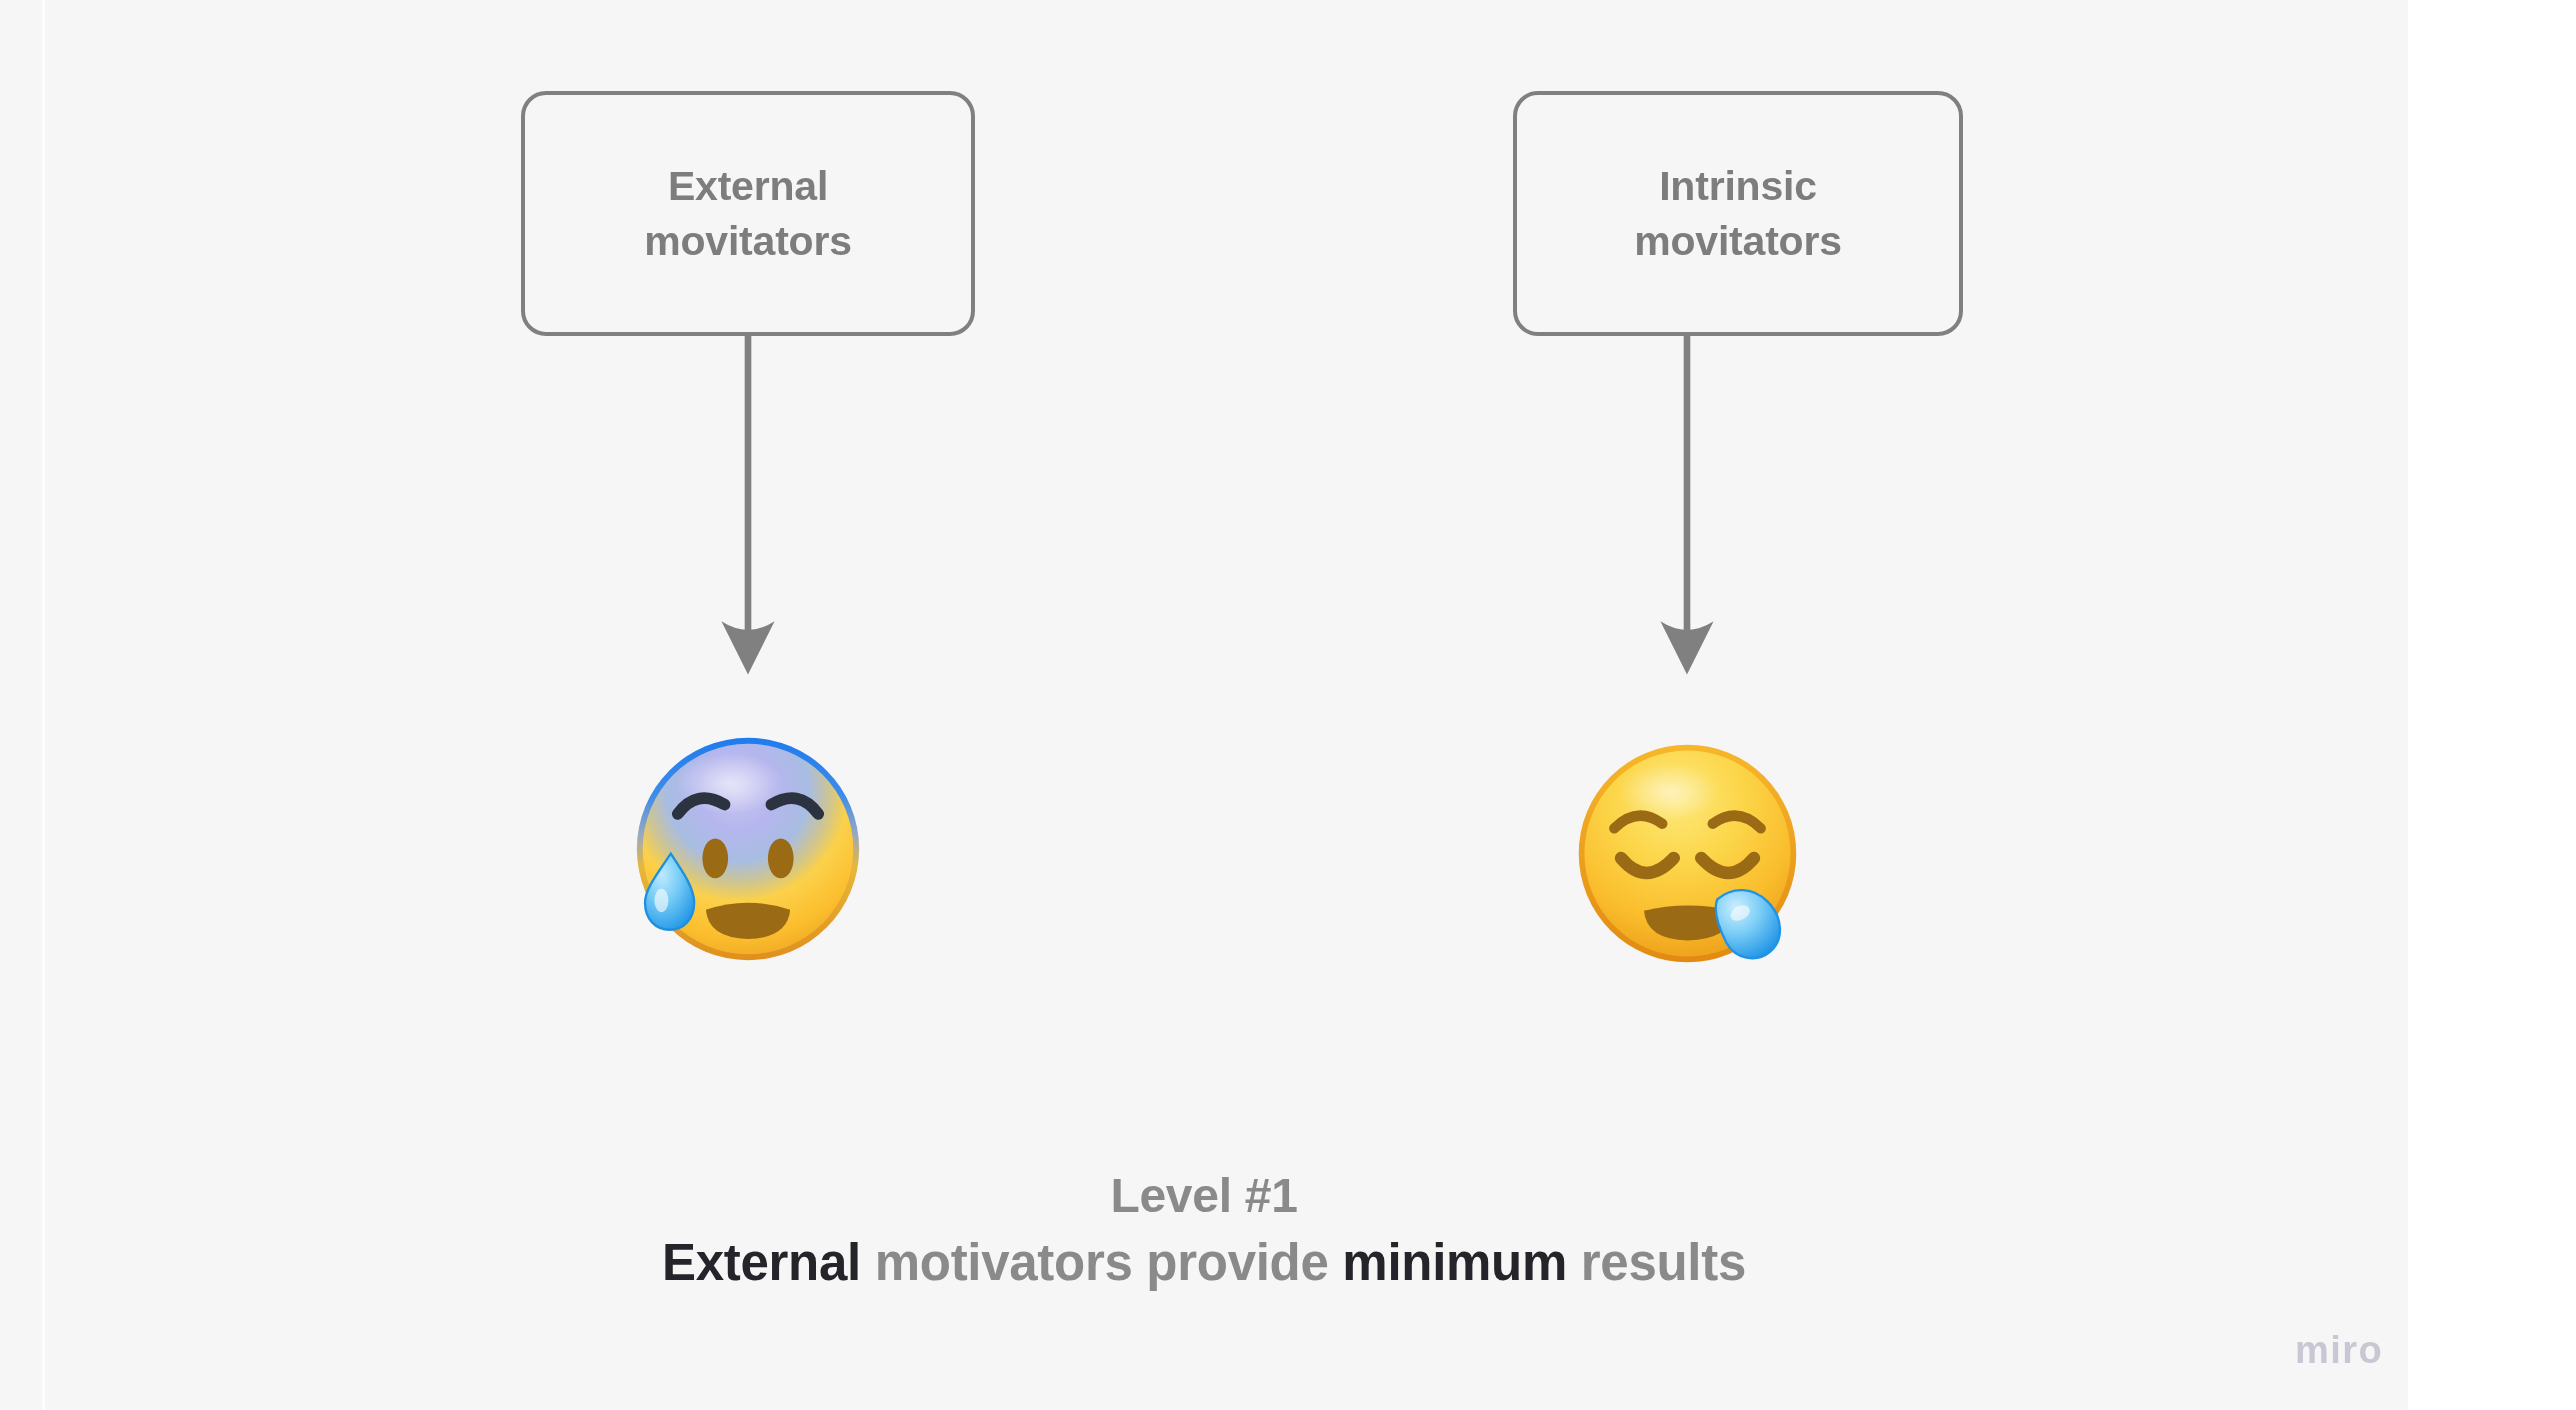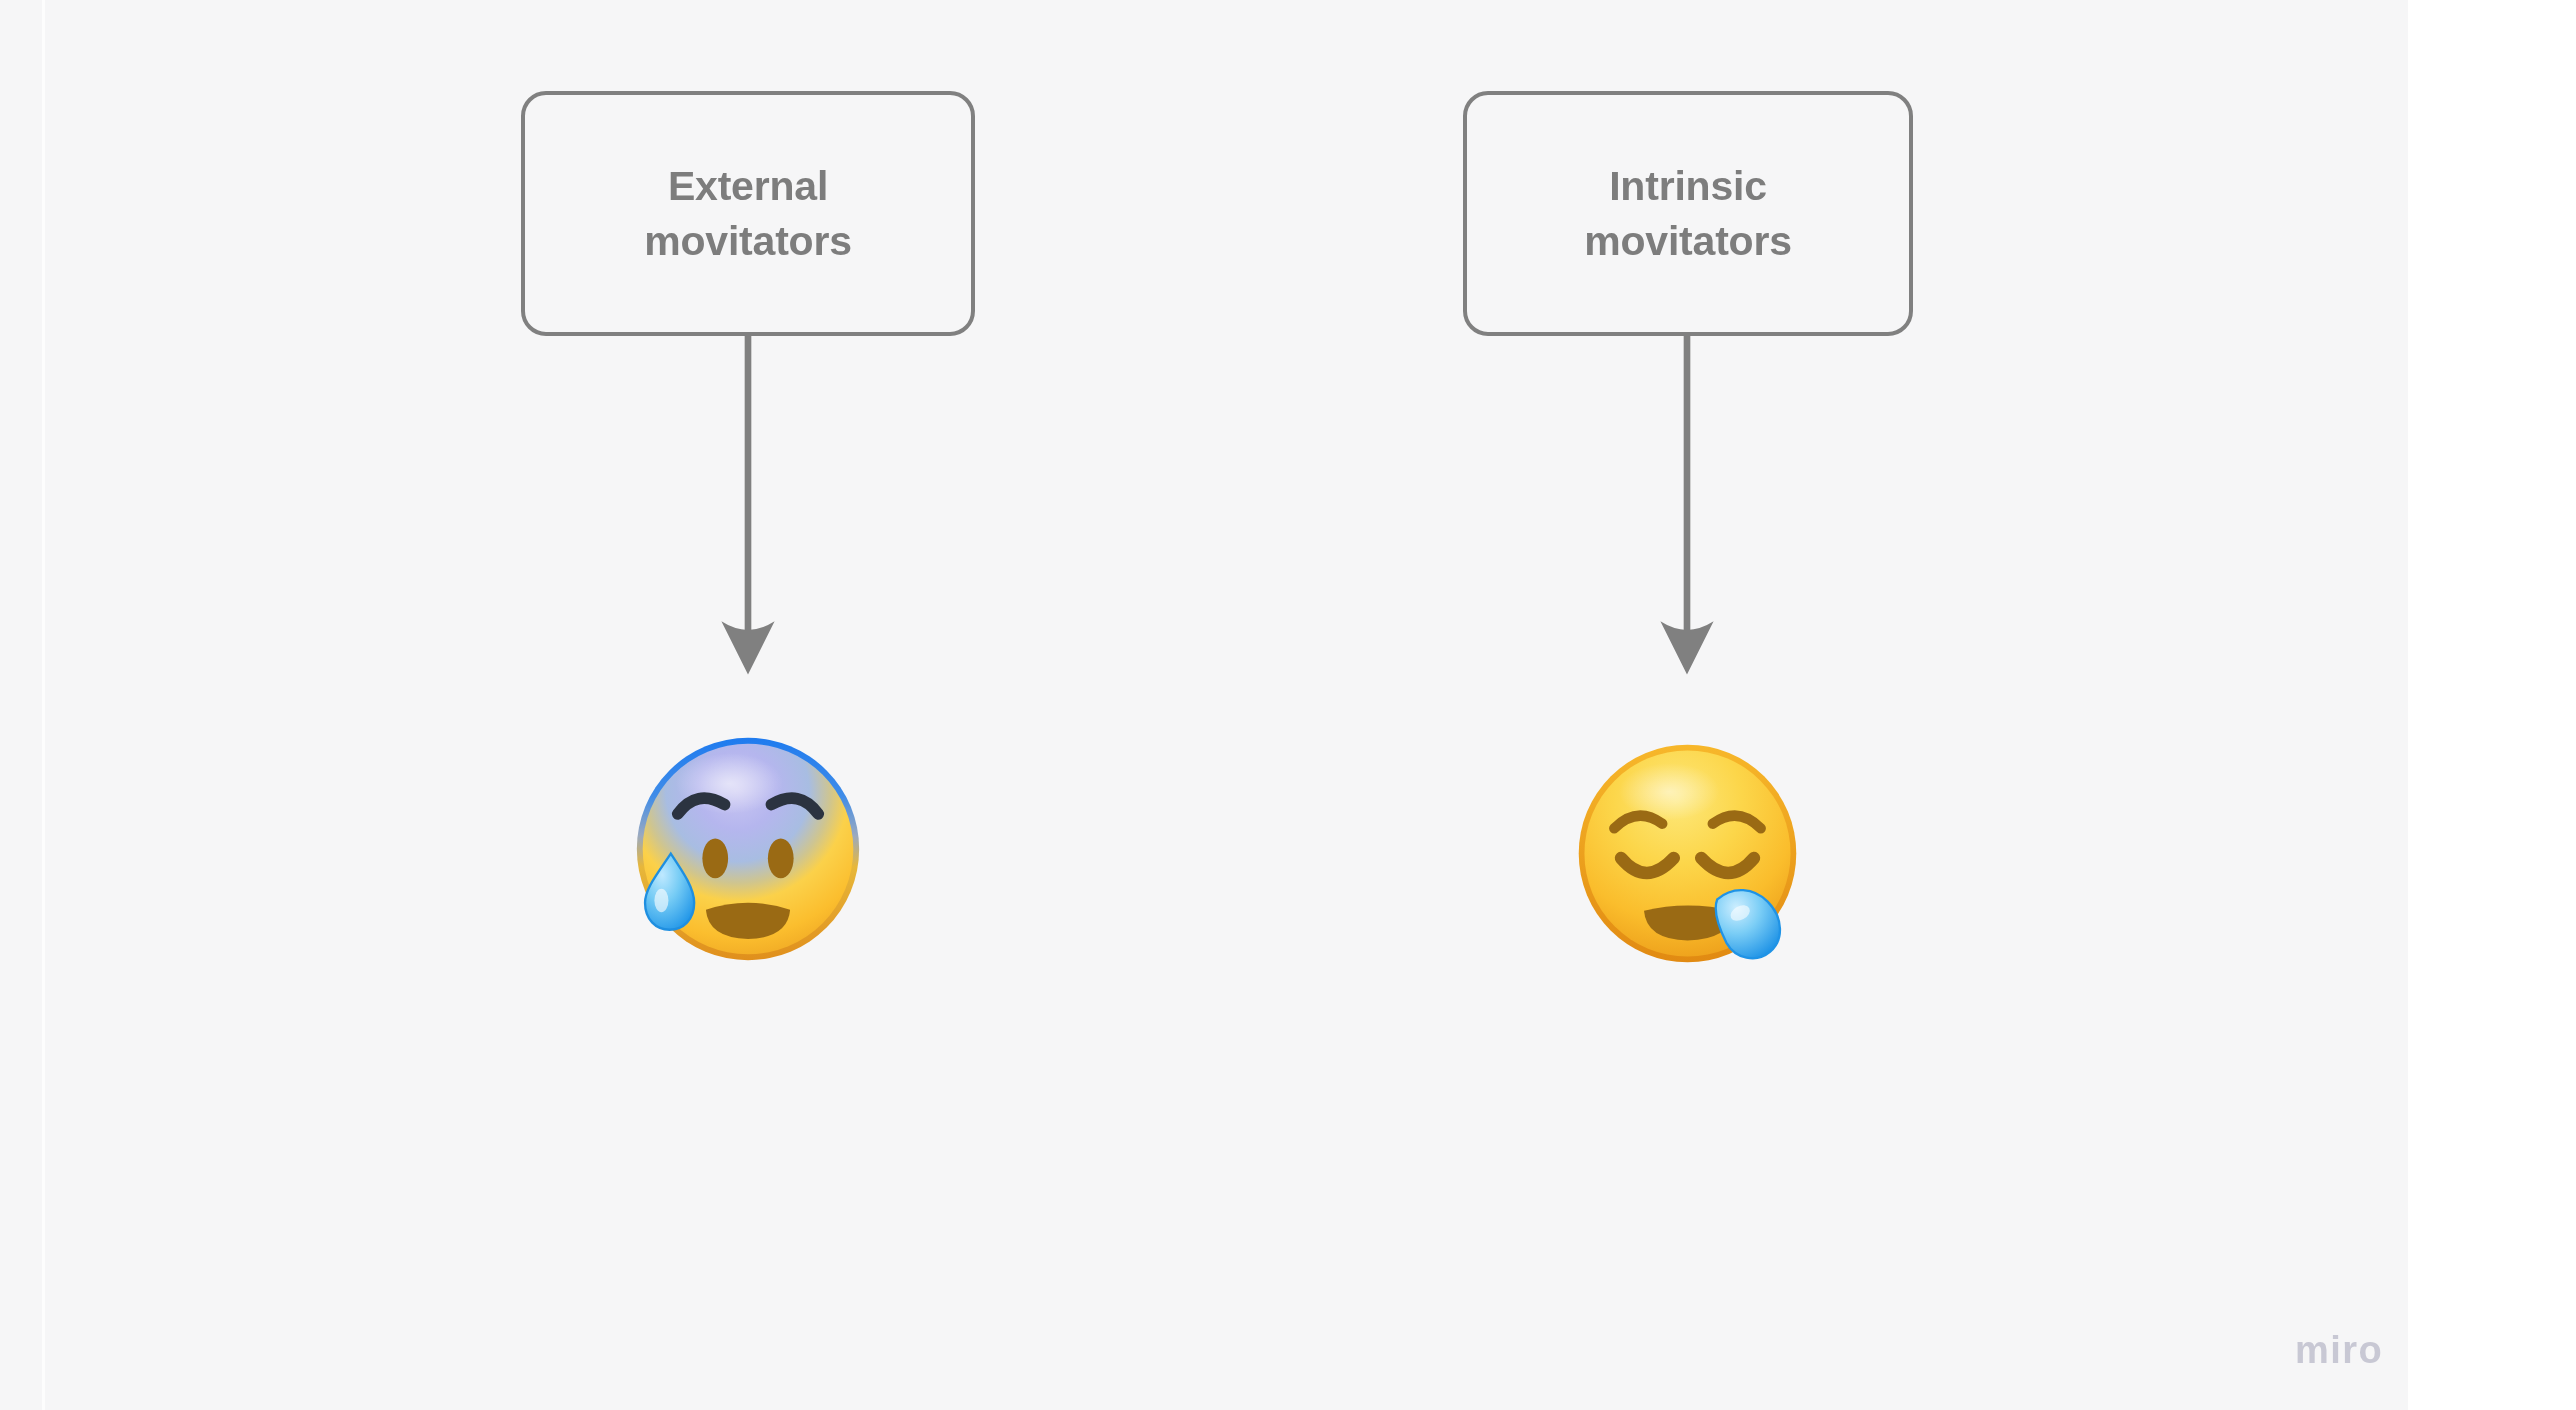--- a/index.html
+++ b/index.html
@@ -44,21 +44,21 @@
     color: #7d7d7d;
     font-size: 41px;
     font-weight: bold;
     line-height: 1.33;
     text-align: center;
     letter-spacing: -0.2px;
     white-space: pre-line;
   }
 
   #node-external { left: 521px;  top: 91px; width: 454px; height: 245px; }
-  #node-intrinsic{ left: 1463px; top: 91px; width: 450px; height: 245px; }
+  #node-intrinsic{ left: 1513px; top: 91px; width: 450px; height: 245px; }
 
   
   .connector {
     position: absolute;
     overflow: visible;
   }
   #connector-left  { left: 710px;  top: 332px; width: 76px; height: 345px; }
   #connector-right { left: 1649px; top: 332px; width: 76px; height: 345px; }
 
   
@@ -212,17 +212,23 @@
     <path d="M 42 104 Q 64 130 88 104" stroke="#9a6a14" stroke-width="11" stroke-linecap="round" fill="none"></path>
     <path d="M 112 104 Q 136 130 158 104" stroke="#9a6a14" stroke-width="11" stroke-linecap="round" fill="none"></path>
 
     <path d="M 62 150 Q 100 141 140 150 Q 138 175 100 176 Q 64 175 62 150 Z" fill="#9a6a14"></path>
 
     <path d="M 126 140 C 140 128 158 130 170 142 C 184 156 184 176 172 186
              C 160 196 142 192 134 178 C 128 166 122 150 126 140 Z" fill="url(#slpBubble)" stroke="#1f93e6" stroke-width="2"></path>
     <ellipse cx="146" cy="152" rx="9" ry="6" fill="#ffffff" opacity="0.55" transform="rotate(-28 146 152)"></ellipse>
   </svg>
 
+  <div id="caption">
+    <div class="caption-line-1">Level #1</div>
+    <div class="caption-line-2">
+      <span class="strong">External</span><span class="muted"> motivators provide </span><span class="strong">minimum</span><span class="muted"> results</span>
+    </div>
+  </div>
 
   <div id="watermark">miro</div>
 
 </div>
 
 
 </body></html>

